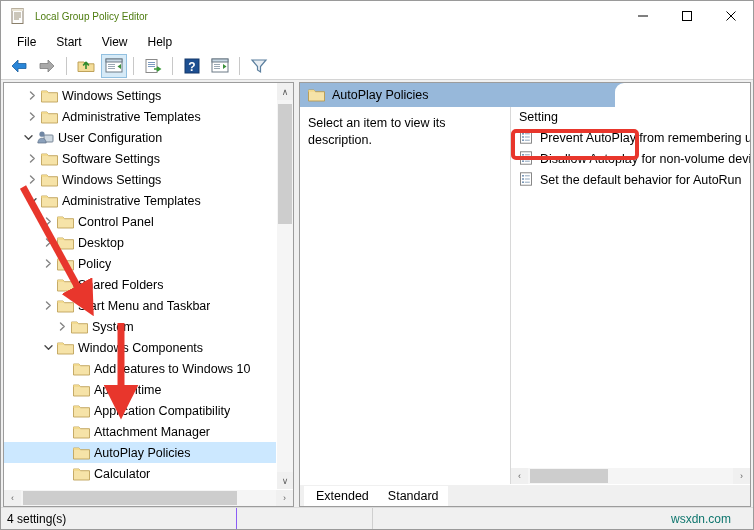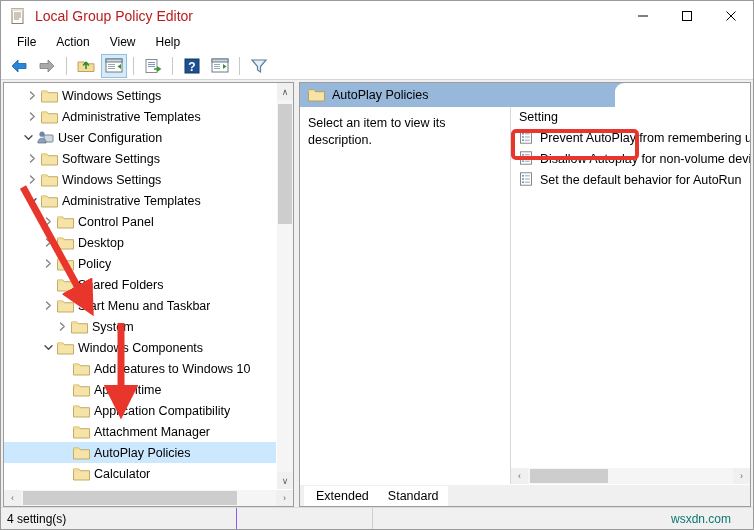--- a/index.html
+++ b/index.html
@@ -31,22 +31,22 @@
     flex: 0 0 auto;
     padding-left: 8px;
   }
   .title-icon {
     width: 18px; height: 18px;
     margin-right: 8px;
     flex: 0 0 auto;
     position: relative;
   }
   .title-text {
-    font-size: 14px;
-    color: #b91c1c;
+    font-size: 10px;
+    color: #4d7c0f;
     flex: 1 1 auto;
     white-space: nowrap;
   }
   .win-buttons { display: flex; height: 30px; }
   .win-btn {
     width: 44px; height: 30px;
     display: flex; align-items: center; justify-content: center;
     font-size: 13px; color: #000;
     background: transparent;
     border: none;
@@ -379,21 +379,21 @@
         <svg width="12" height="12" viewBox="0 0 12 12">
             <line x1="1.5" y1="1.5" x2="10.5" y2="10.5" stroke="#000" stroke-width="1"></line>
             <line x1="10.5" y1="1.5" x2="1.5" y2="10.5" stroke="#000" stroke-width="1"></line>
           </svg>
       </div>
     </div>
   </div>
 
   <div class="menubar">
     <div class="menu-item">File</div>
-    <div class="menu-item">Action</div>
+    <div class="menu-item">Start</div>
     <div class="menu-item">View</div>
     <div class="menu-item">Help</div>
   </div>
 
   <div class="toolbar">
     <div class="tb-btn">
       <svg width="18" height="16" viewBox="0 0 18 16">
         <path d="M8 2 L2 8 L8 14 L8 10.5 L16 10.5 L16 5.5 L8 5.5 Z" fill="#2a86d8" stroke="#1b5e9e" stroke-width="0.8"></path>
       </svg>
     </div>

